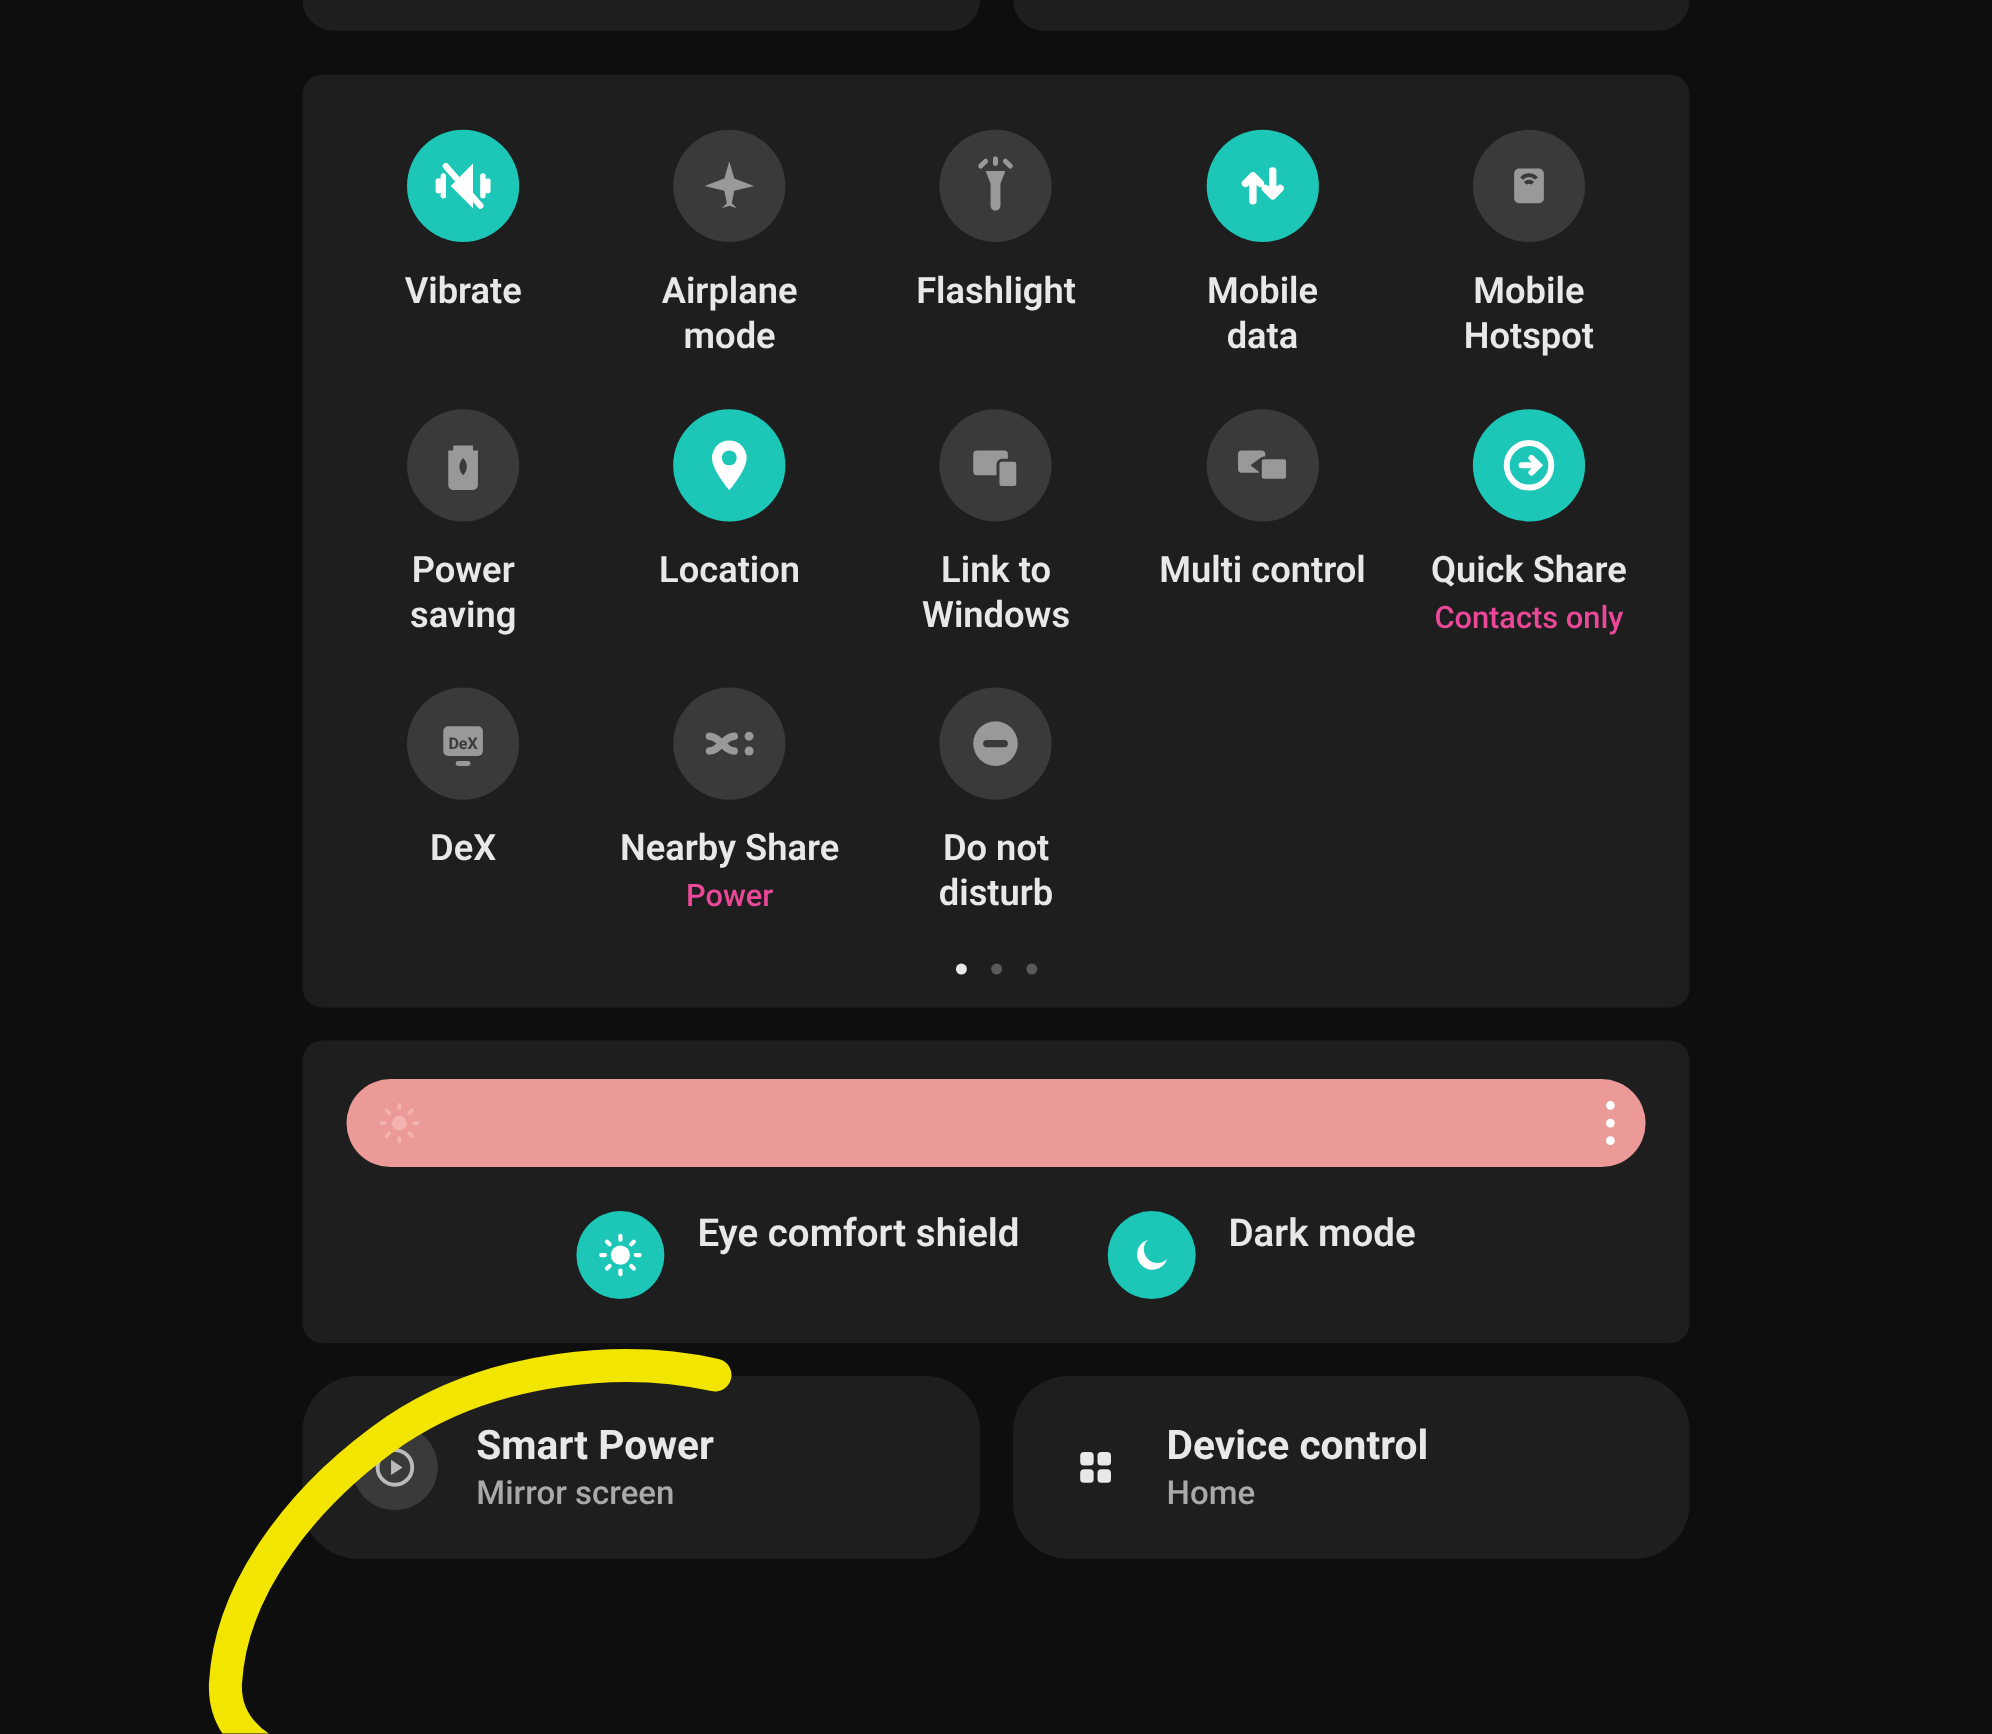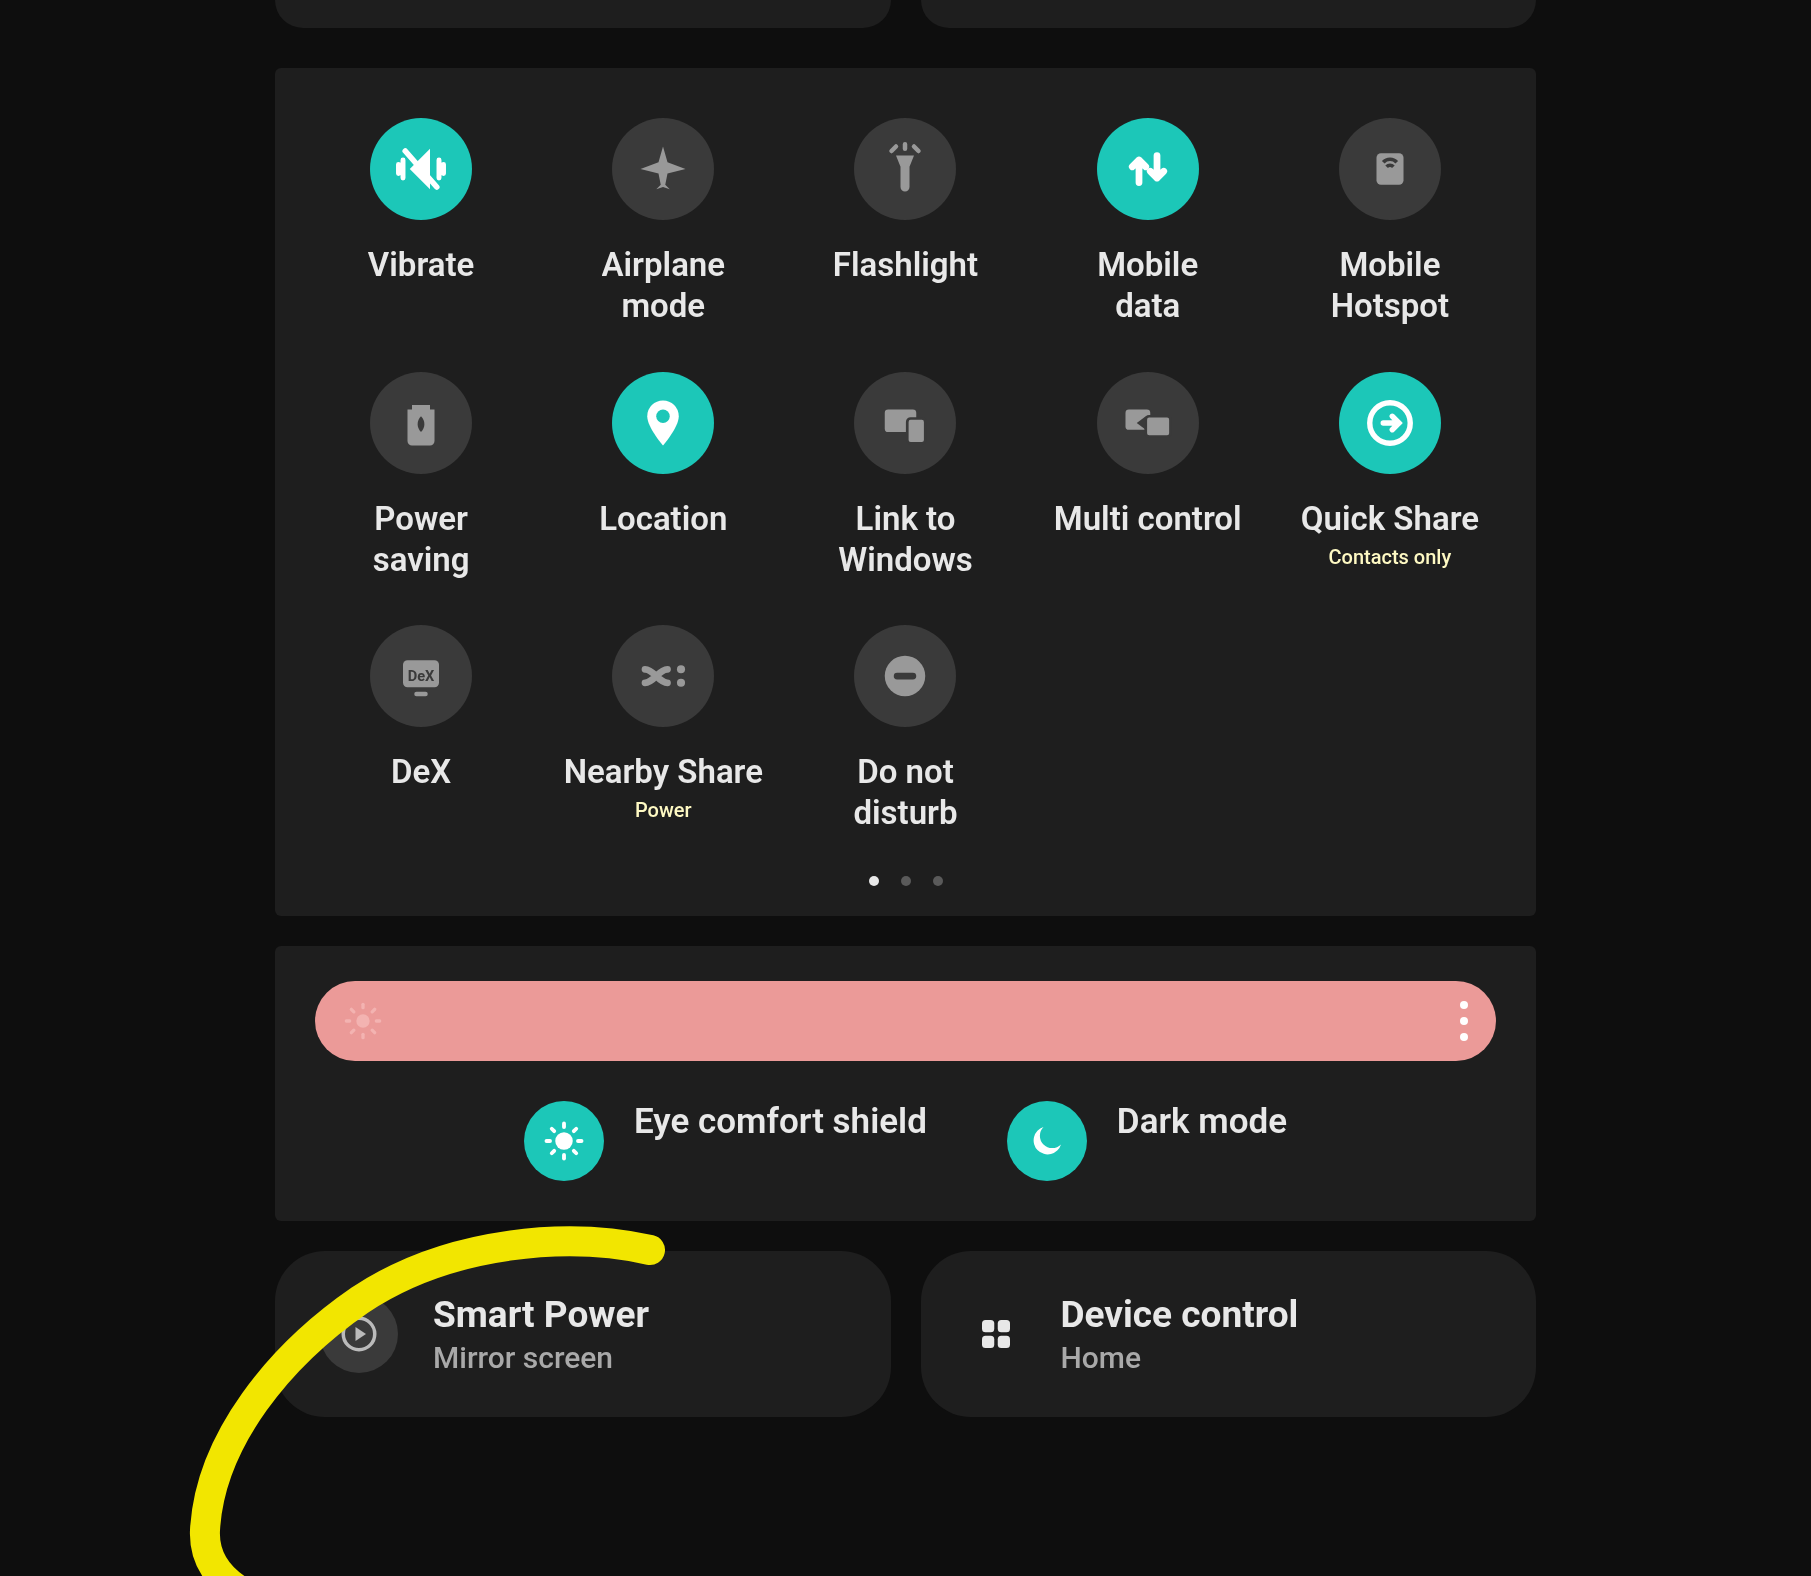--- a/index.html
+++ b/index.html
@@ -11,21 +11,21 @@
     overflow: hidden;
     position: relative;
     color: #e8e8e8;
   }
   .outer-wrap {
     padding: 0 275px;
     position: relative;
   }
   .panel {
     background: #1e1e1e;
-    border-radius: 6px;
+    border-radius: 18px;
     margin-top: 30px;
     padding: 40px 30px;
   }
   .panel-stub {
     height: 28px;
     display: flex;
     gap: 30px;
   }
   .stub-half {
     flex: 1;
@@ -65,22 +65,22 @@
   .tile-label {
     font-size: 33px;
     font-weight: 600;
     line-height: 1.25;
     color: #e8e8e8;
     white-space: pre-line;
     max-width: 220px;
     overflow: hidden;
   }
   .tile-sub {
-    font-size: 20px;
-    color: #fef9c3;
+    font-size: 28px;
+    color: #ec4899;
     margin-top: 6px;
     font-weight: 500;
   }
   .dots {
     display: flex;
     justify-content: center;
     gap: 22px;
     margin-top: 42px;
   }
   .dot {

